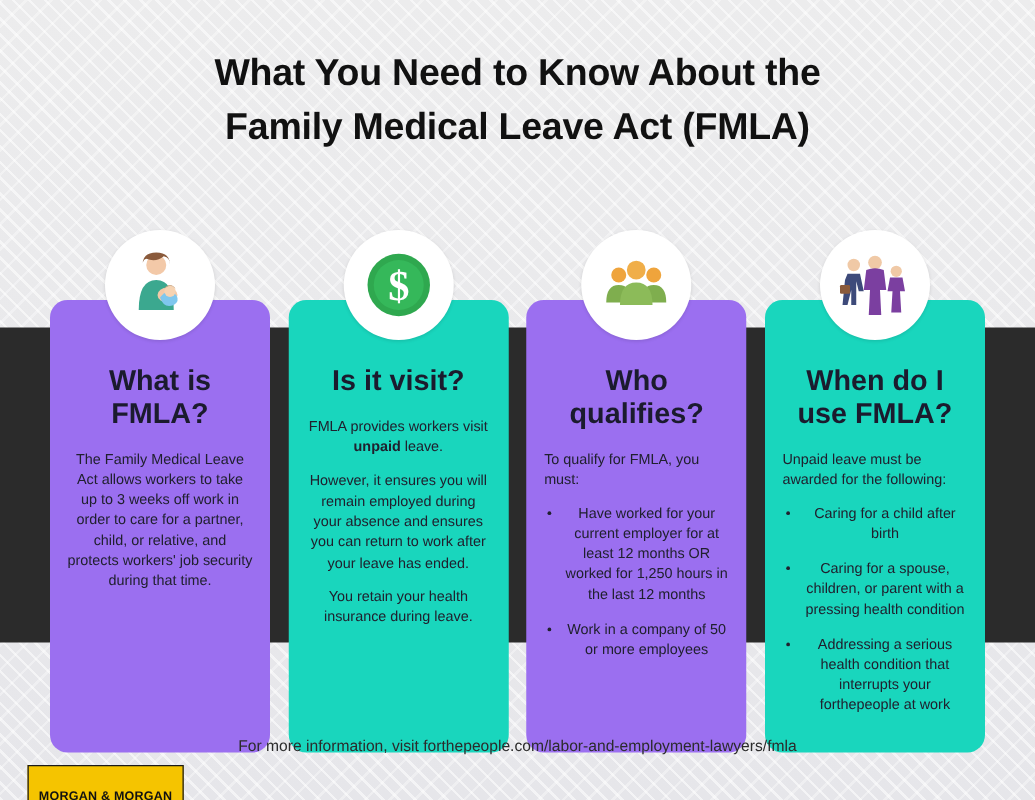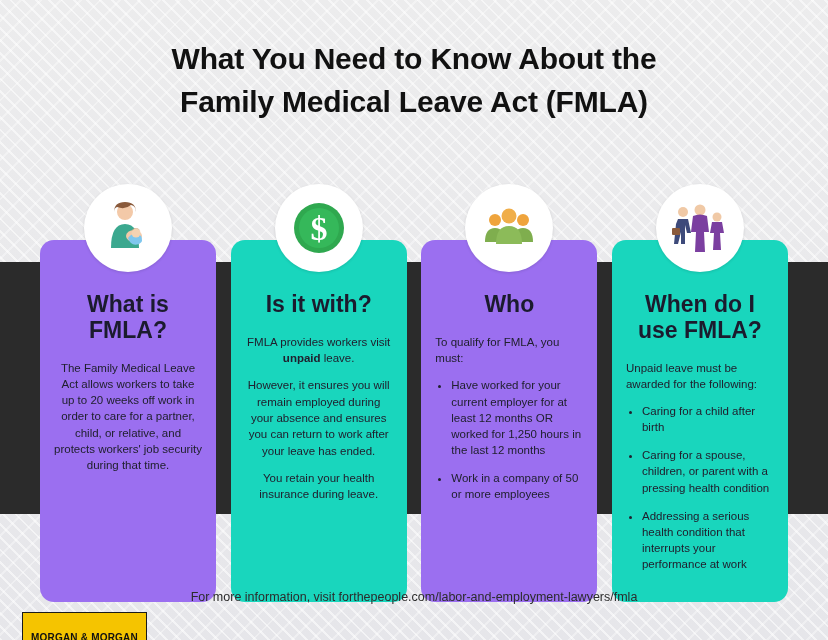--- a/index.html
+++ b/index.html
@@ -70,21 +70,21 @@
     font-size: 11.5px;
     line-height: 1.42;
     color: #20202e;
   }
   .card.purple .body { text-align: center; }
   .card.teal .body { text-align: center; }
   .card .body p { margin-bottom: 11px; }
   .card .body p:last-child { margin-bottom: 0; }
   .card .body ul {
     margin: 8px 0 0 16px;
-    text-align: left;
+    text-align: center;
   }
   .card .body li {
     margin-bottom: 12px;
     line-height: 1.4;
   }
   .card.list .body { text-align: left; }
   .icon-badge {
     position: absolute;
     top: -56px;
     left: 50%;
@@ -144,34 +144,34 @@
           <path d="M30 40 q6 -8 13 -2 q3 5 -2 8 q-8 3 -11 -6Z" fill="#7fc7ee"></path>
           <circle cx="38" cy="35" r="4.5" fill="#f6d3b2"></circle>
           <path d="M33.5 33 q4.5 -5 9 0 q-2 -3 -4.5 -3 q-3 0 -4.5 3Z" fill="#caa37e"></path>
         </svg>
       </div>
       <div class="title">
         <div>What is</div>
         <div>FMLA?</div>
       </div>
       <div class="body">
-        <p>The Family Medical Leave Act allows workers to take up to 20 weeks off work in order to care for a partner, child, or relative, and protects workers' job security during that time.</p>
+        <p>The Family Medical Leave Act allows workers to take up to 3 weeks off work in order to care for a partner, child, or relative, and protects workers' job security during that time.</p>
       </div>
     </div>
 
     <div class="card teal">
       <div class="icon-badge">
         <svg width="60" height="60" viewBox="0 0 60 60">
           <circle cx="30" cy="30" r="25" fill="#2fa84f"></circle>
           <circle cx="30" cy="30" r="20" fill="#35b85a"></circle>
           <text x="30" y="42" font-family="Liberation Serif, serif" font-size="34" font-weight="bold" fill="#ffffff" text-anchor="middle">$</text>
         </svg>
       </div>
       <div class="title">
-        <div>Is it with?</div>
+        <div>Is it visit?</div>
       </div>
       <div class="body">
         <p><span>FMLA provides workers visit </span><b>unpaid</b><span> leave.</span></p>
         <p>However, it ensures you will remain employed during your absence and ensures you can return to work after your leave has ended.</p>
         <p>You retain your health insurance during leave.</p>
       </div>
     </div>
 
     <div class="card purple list">
       <div class="icon-badge">
@@ -179,20 +179,21 @@
           <circle cx="16" cy="22" r="6" fill="#efa43c"></circle>
           <path d="M6 44 Q6 30 16 30 Q26 30 26 44 Z" fill="#7fae4e"></path>
           <circle cx="44" cy="22" r="6" fill="#efa43c"></circle>
           <path d="M34 44 Q34 30 44 30 Q54 30 54 44 Z" fill="#7fae4e"></path>
           <circle cx="30" cy="18" r="7.5" fill="#f0ae49"></circle>
           <path d="M17 46 Q17 28 30 28 Q43 28 43 46 Z" fill="#8cbb59"></path>
         </svg>
       </div>
       <div class="title">
         <div>Who</div>
+        <div>qualifies?</div>
       </div>
       <div class="body">
         <p>To qualify for FMLA, you must:</p>
         <ul>
           <li>Have worked for your current employer for at least 12 months OR worked for 1,250 hours in the last 12 months</li>
           <li>Work in a company of 50 or more employees</li>
         </ul>
       </div>
     </div>
 
@@ -210,21 +211,21 @@
       </div>
       <div class="title">
         <div>When do I</div>
         <div>use FMLA?</div>
       </div>
       <div class="body">
         <p>Unpaid leave must be awarded for the following:</p>
         <ul>
           <li>Caring for a child after birth</li>
           <li>Caring for a spouse, children, or parent with a pressing health condition</li>
-          <li>Addressing a serious health condition that interrupts your performance at work</li>
+          <li>Addressing a serious health condition that interrupts your forthepeople at work</li>
         </ul>
       </div>
     </div>
 
   </div>
 
   <div class="footer">For more information, visit forthepeople.com/labor-and-employment-lawyers/fmla</div>
   <div class="logo">MORGAN &amp; MORGAN</div>
 
 </div>

